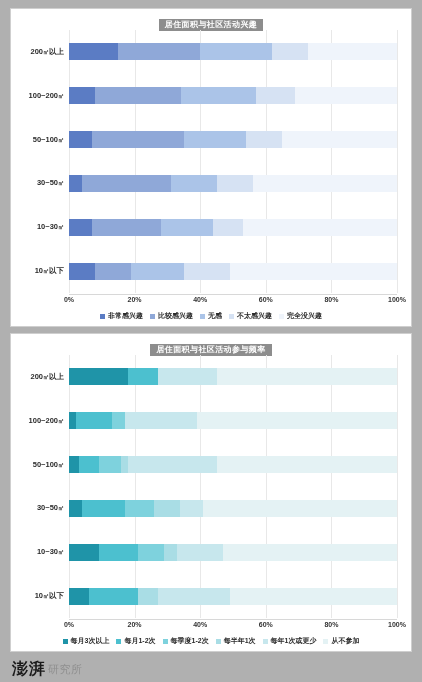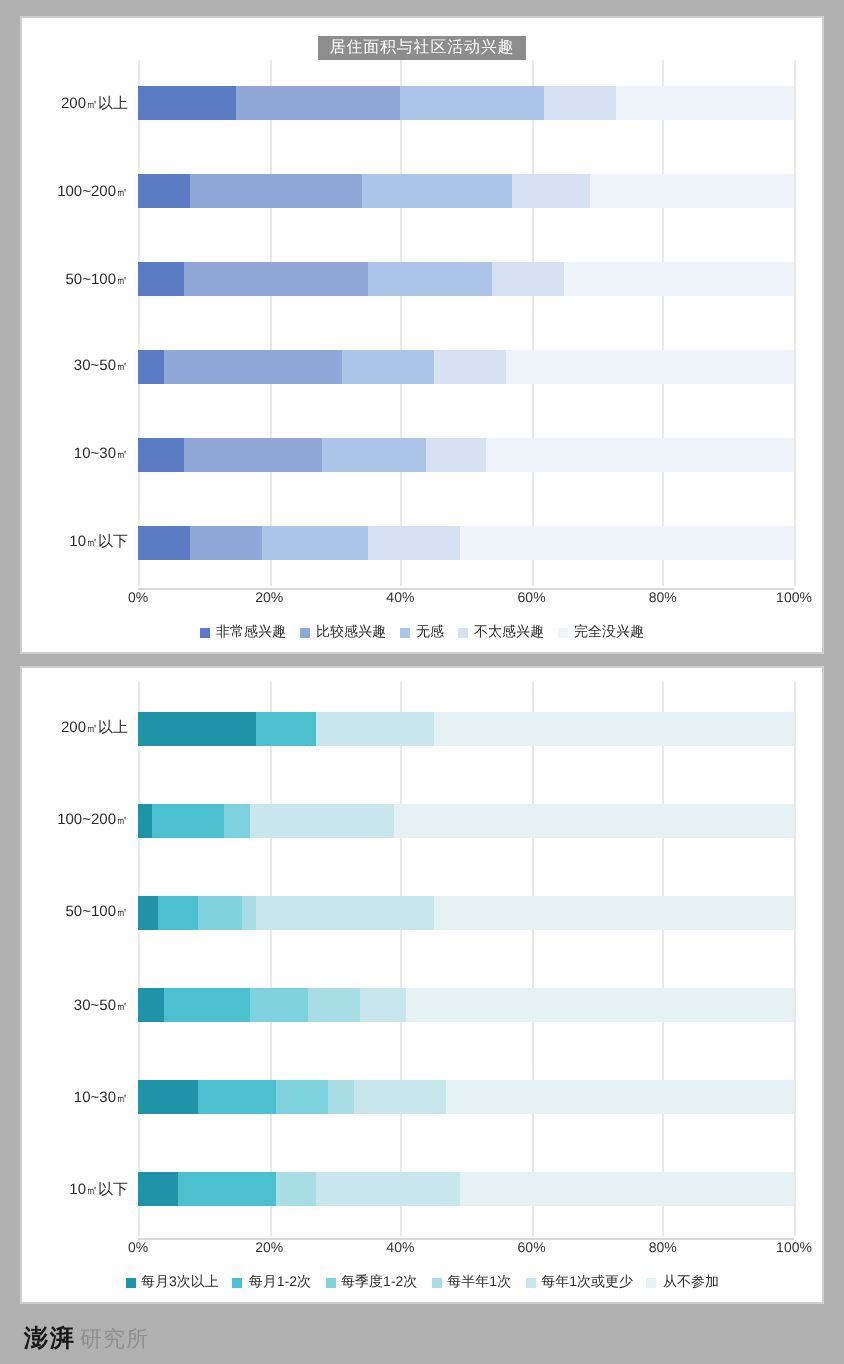--- a/index.html
+++ b/index.html
@@ -47,20 +47,21 @@
   }
   .chart-card {
     background: #ffffff;
     border: 1px solid #cfcfcf;
     box-sizing: border-box;
     position: relative;
     flex: 1;
     display: flex;
     flex-direction: column;
     padding: 4px 6px 3px 6px;
+    font-weight: bold;
   }
   .chart-title-wrap {
     text-align: center;
     height: 14px;
   }
   .chart-title {
     display: inline-block;
     background: #8d8d8d;
     color: #ffffff;
     font-size: 8px;
@@ -184,21 +185,21 @@
     font-size: 10px;
     color: #1d1d1d;
     font-weight: bold;
   }
   .brand {
     display: flex;
     align-items: center;
     gap: 2px;
   }
   .brand-main {
-    font-size: 12px;
+    font-size: 16px;
     font-weight: bold;
     color: #1a1a1a;
     letter-spacing: 1px;
   }
   .brand-sub {
     font-size: 11px;
     color: #8f8f8f;
     letter-spacing: 0.5px;
   }
 </style>
@@ -315,20 +316,23 @@
             </div>
             <div class="legend-item">
               <span class="legend-swatch" style="background: rgb(239, 244, 251);"></span>
               <span>完全没兴趣</span>
             </div>
           </div>
       </div>
     </div>
 
     <div class="chart-card">
+      <div class="chart-title-wrap">
+        <span class="chart-title">居住面积与社区活动参与频率</span>
+      </div>
       <div class="plot">
         <div class="plot-rows">
           <div class="gridlines">
               <div class="gridline" style="left: calc(0% + 0px);"></div>
               <div class="gridline" style="left: calc(20% + 0px);"></div>
               <div class="gridline" style="left: calc(40% + 0px);"></div>
               <div class="gridline" style="left: calc(60% + 0px);"></div>
               <div class="gridline" style="left: calc(80% + 0px);"></div>
               <div class="gridline" style="left: calc(100% + 0px);"></div>
             </div>

